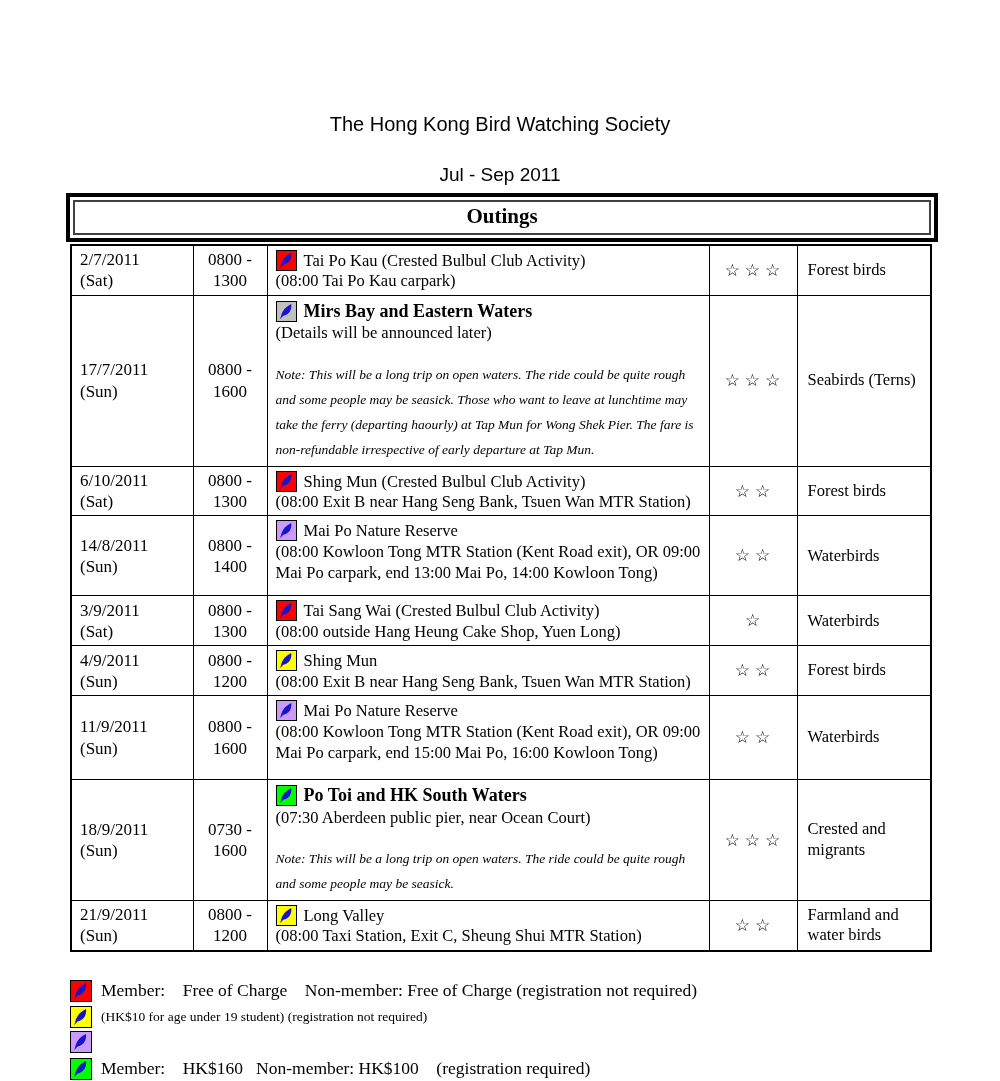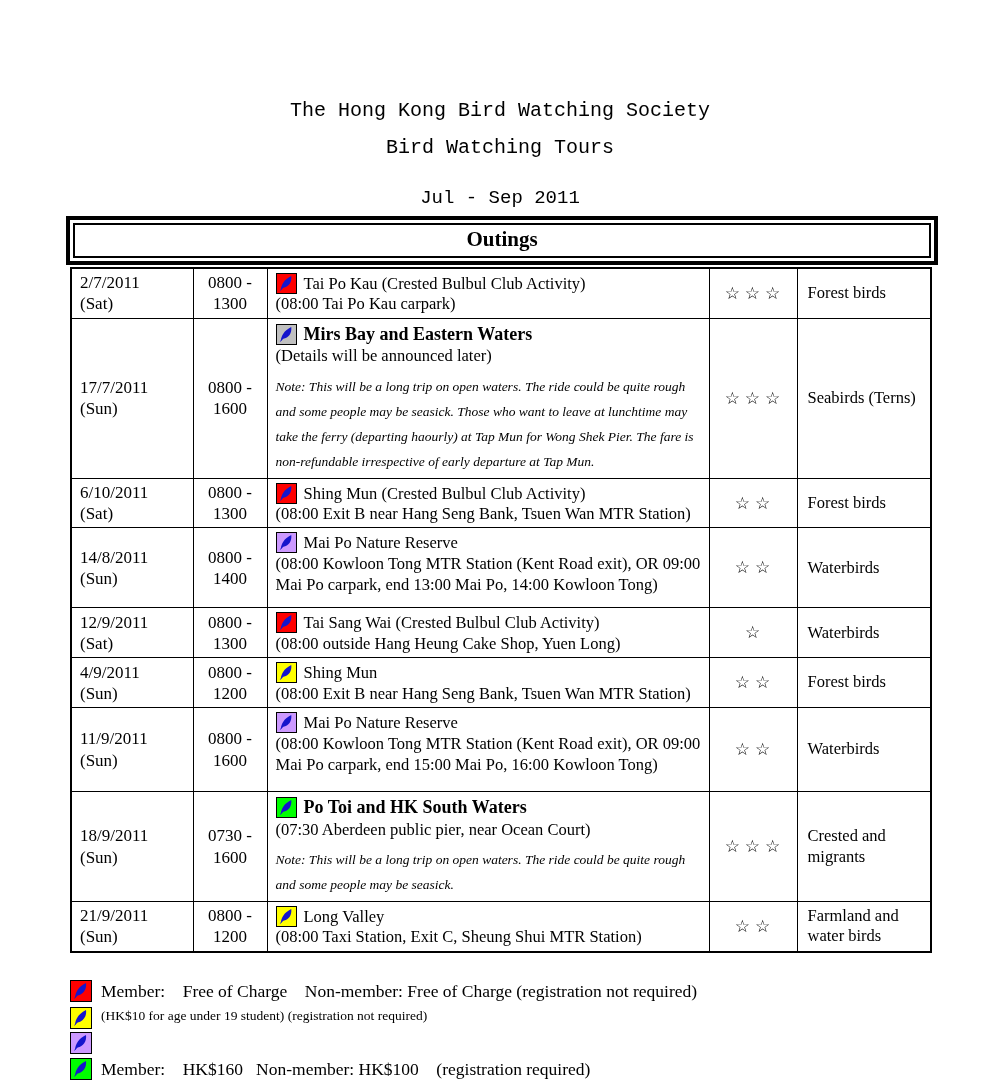--- a/index.html
+++ b/index.html
@@ -2,31 +2,31 @@
 <html><head>
 <meta charset="utf-8">
 <style>
   html,body{margin:0;padding:0;}
   body{
     width:1000px;height:1081px;background:#ffffff;color:#000;
     font-family:"Liberation Serif", serif;
     overflow:hidden;
   }
   
-  .titles{text-align:center;font-family:Liberation Mono, monospace;}
+  .titles{text-align:center;font-family:Liberation Sans, sans-serif;margin-top:14px;}
   .page-title{font-size:20px;font-weight:400;margin:0;padding-top:99px;}
   .page-subtitle{font-size:20px;font-weight:400;margin:14px 0 0 0;}
   .period{font-size:19px;margin:28px 0 0 0;}
   
   .outings-frame{
     width:858px;margin:7px 0 0 66px;
     border:4px solid #000;padding:3px;
   }
   .outings-box{
-    border:2px solid #000000;text-align:center;
+    border:2px solid #404040;text-align:center;
     font-weight:bold;font-size:21px;padding:2px 0 4px 0;
   }
   
   table.outings{
     width:860px;margin:2px 0 0 70px;
     border-collapse:collapse;table-layout:fixed;
     border:2px solid #000;
   }
   td{border:1px solid #000;vertical-align:middle;overflow:hidden;}
   .c-date{width:122px;}
@@ -42,26 +42,26 @@
   tr.h40{height:40px;} tr.h41{height:41px;} tr.h42{height:42px;}
   tr.h72{height:72px;} tr.h80{height:80px;} tr.h84{height:84px;} tr.h120{height:120px;}
   
   .icon{
     display:inline-block;width:19px;height:19px;border:1px solid #000;
     vertical-align:-5px;margin-right:7px;
   }
   .icon svg{display:block;width:100%;height:100%;}
   .title-bold{font-weight:bold;font-size:18px;}
   .subline{margin-top:-1px;}
-  .note{font-style:italic;font-size:13.5px;line-height:1.85;margin-top:8px;}
+  .note{font-style:italic;font-size:13.5px;line-height:1.85;margin-top:19px;}
   .b{font-weight:normal;}
   
   .legend{margin:27px 0 0 70px;}
   .legend-row{
-    display:flex;align-items:flex-start;margin-bottom:3.5px;
+    display:flex;align-items:center;margin-bottom:3.5px;
     font-size:17.5px;white-space:pre-wrap;line-height:1.35;
   }
   .legend-icon{
     width:20px;height:20px;border:1.5px solid #000;
     margin-right:9px;flex:none;
   }
   .legend-icon svg{display:block;width:100%;height:100%;}
   .legend-small{font-size:13.5px;}
 </style>
 </head>
@@ -71,21 +71,20 @@
   <defs>
     <symbol id="feather" viewBox="0 0 20 20">
       <path d="M4 16.8 C4.4 11.4 7.4 5.6 15 2 C15.9 8.4 12.2 13.6 6.6 14.4 C5.6 15.1 4.7 15.9 4 16.8 Z" fill="#1515cc"></path>
       <path d="M3.6 17.4 C6 13.8 9 10.6 12.6 7.6" stroke="#1515cc" stroke-width="1" fill="none"></path>
     </symbol>
   </defs>
 </svg>
 
 <div class="titles">
   <div class="page-title">The Hong Kong Bird Watching Society</div>
-  <div class="page-subtitle">Bird Watching Tours</div>
   <div class="period">Jul - Sep 2011</div>
 </div>
 
 <div class="outings-frame">
   <div class="outings-box">Outings</div>
 </div>
 
 <table class="outings">
   <colgroup>
     <col class="c-date">
@@ -168,21 +167,21 @@
                 <use href="#feather"></use>
               </svg></span><span>Mai Po Nature Reserve</span></div>
       <div class="subline">(08:00 Kowloon Tong MTR Station (Kent Road exit), OR 09:00 Mai Po carpark, end 13:00 Mai Po, 14:00 Kowloon Tong)</div>
     </td>
     <td class="stars-cell">☆☆</td>
     <td class="type-cell">Waterbirds</td>
   </tr>
 
   <tr class="h42">
     <td class="date-cell">
-      <div>12/9/2011</div>
+      <div>3/9/2011</div>
       <div>(Sat)</div>
     </td>
     <td class="time-cell">
       <div>0800 -</div>
       <div>1300</div>
     </td>
     <td class="desc-cell">
       <div><span class="icon" style="background-color: rgb(255, 0, 0);"><svg>
                 <use href="#feather"></use>
               </svg></span><span>Tai Sang Wai (Crested Bulbul Club Activity)</span></div>

